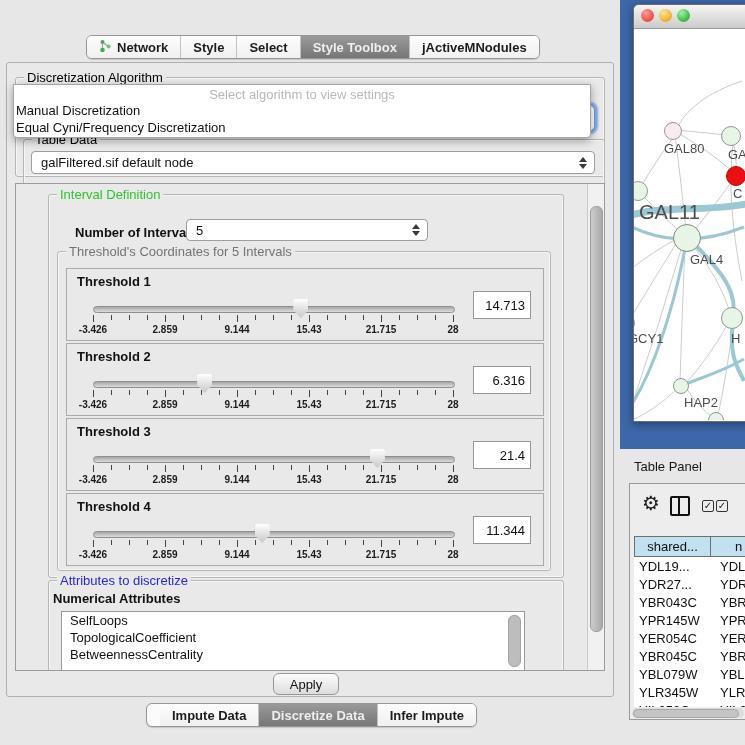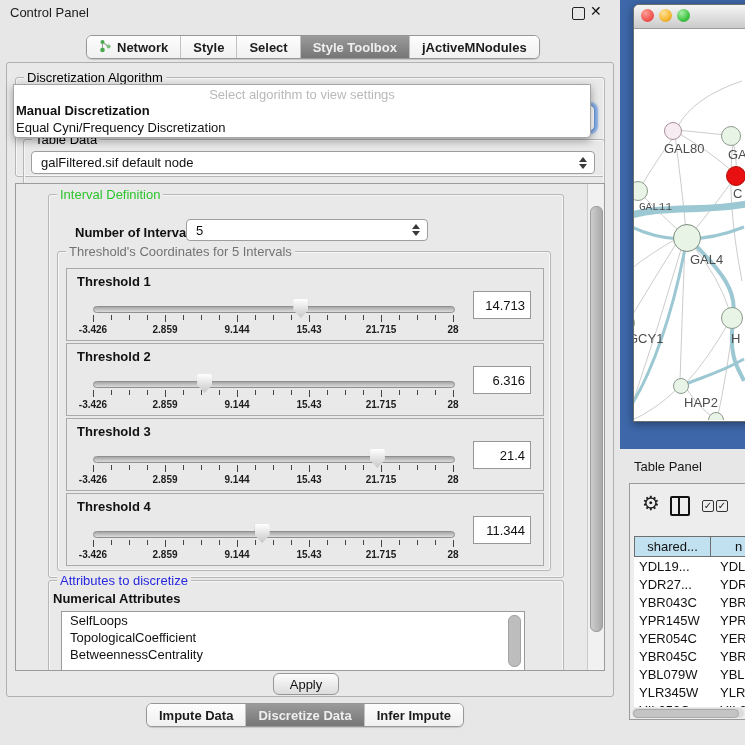--- a/index.html
+++ b/index.html
@@ -12,34 +12,34 @@
   #cp-title{left:10px;top:5px;font-size:13px;color:#1b1b1b;}
   #float-icon{left:572px;top:7px;width:11px;height:11px;border:1.5px solid #222;border-radius:2px;}
   #close-icon{left:590px;top:3px;font-size:14px;font-weight:bold;color:#111;}
   .seg-bar{display:inline-flex;height:22px;border:1px solid #979797;border-radius:6px;
            background:#fbfbfb;overflow:hidden;box-shadow:0 1px 1px rgba(0,0,0,.15);}
   .seg{display:flex;align-items:center;gap:5px;padding:0 12px;font-size:13px;font-weight:600;
        color:#1c1c1c;border-right:1px solid #c2c2c2;background:linear-gradient(#fdfdfd,#f0f0f0);white-space:nowrap;}
   .seg:last-child{border-right:none;}
   .seg.active{background:linear-gradient(#9a9a9a,#767676);color:#efefef;}
   #top-tabs{left:86px;top:35px;}
-  #bottom-tabs{left:146px;top:703px;}
+  #bottom-tabs{left:146px;top:703px;padding-left:13px;}
   #cp-body{left:6px;top:62px;width:606px;height:633px;border:1px solid #b0b0b0;border-radius:3px;background:#e9e9e9;}
   .groupbox{position:absolute;border:1px solid #b6b6b6;border-radius:3px;box-shadow:inset 0 0 0 1px #f6f6f6;}
   .gb-title{position:absolute;top:-8px;left:8px;background:#e9e9e9;padding:0 3px;font-size:13px;white-space:nowrap;}
   
   #algo-group{left:8px;top:14px;width:588px;height:98px;}
   #algo-combo{left:16px;top:42px;width:570px;height:24px;background:#fff;border:1px solid #6a95d8;
               border-radius:5px;box-shadow:0 0 2px 3px rgba(96,150,226,.75);}
   
   #algo-popup{left:6px;top:21px;width:576px;height:52px;background:#fff;border:1px solid #a5a5a5;
               border-radius:0 0 4px 4px;box-shadow:0 3px 8px rgba(0,0,0,.35);z-index:6;}
   #popup-placeholder{width:100%;text-align:center;font-size:13px;color:#b9b9b9;padding-top:2px;height:15px;}
   .popup-item{font-size:13px;color:#111;height:17px;line-height:17px;padding-left:2px;white-space:nowrap;}
-  .popup-item.bold{font-weight:bold;}
+  .popup-item.bold{font-weight:normal;}
   
   #tabledata-group{left:16px;top:76px;width:580px;height:44px;}
   .combo{position:absolute;background:#fff;border:1px solid #9e9e9e;border-radius:4px;
          font-size:13px;color:#111;display:flex;align-items:center;padding-left:9px;box-sizing:border-box;}
   .combo .arrows{position:absolute;right:7px;top:50%;transform:translateY(-50%);width:9px;height:12px;}
   .combo .arrows::before{content:"";position:absolute;left:1px;top:0;border:4px solid transparent;border-bottom:5px solid #3a3a3a;border-top:none;}
   .combo .arrows::after{content:"";position:absolute;left:1px;bottom:0;border:4px solid transparent;border-top:5px solid #3a3a3a;border-bottom:none;}
   #tabledata-combo{left:24px;top:88px;width:564px;height:23px;}
   
   #scrollpane{left:8px;top:120px;width:588px;height:486px;border:1px solid #9b9b9b;background:#e9e9e9;overflow:hidden;}
@@ -109,25 +109,20 @@
   .tp-row{display:flex;height:18px;align-items:center;}
   .tp-c1{width:76px;padding-left:5px;font-size:13px;color:#111;box-sizing:border-box;white-space:nowrap;overflow:hidden;}
   .tp-c2{padding-left:10px;font-size:13px;color:#111;white-space:nowrap;}
   #tp-hscroll{left:2px;top:224px;width:112px;height:10px;background:#dcdcdc;border-radius:5px;}
   #tp-hthumb{position:absolute;left:1px;top:0.5px;width:106px;height:9px;background:#c4c4c4;border:1px solid #a8a8a8;border-radius:5px;box-sizing:border-box;}
 </style>
 </head>
 <body>
 
 <div id="control-panel" class="abs">
-  <div id="cp-titlebar" class="abs">
-    <span id="cp-title" class="abs">Control Panel</span>
-    <span id="float-icon" class="abs"></span>
-    <span id="close-icon" class="abs">✕</span>
-  </div>
   <div id="top-tabs" class="abs seg-bar">
       <div class="seg">
         <span><svg width="13" height="14" viewBox="0 0 13 14">
             <path d="M3.5 4.5 L3.5 9.5 M4.8 4 L9 7.2" stroke="#9aa89a" stroke-width="1.2" fill="none"></path>
             <circle cx="3.5" cy="3" r="2" fill="#49a84d"></circle>
             <circle cx="3.5" cy="11" r="2.3" fill="#49a84d"></circle>
             <circle cx="9.6" cy="7.6" r="2" fill="#7cc07e"></circle>
           </svg></span>
         <span>Network</span>
       </div>
@@ -407,21 +402,21 @@
           <div class="net-node" style="left: 92px; top: 137px; height: 20px; width: 20px; background: rgb(232, 16, 16); border: 1px solid rgb(179, 12, 12);"></div>
           <div class="net-node" style="left: -6px; top: 152px; height: 20px; width: 20px; background: rgb(231, 244, 230); border: 1px solid rgb(141, 155, 141);"></div>
           <div class="net-node" style="left: 39px; top: 195px; height: 28px; width: 28px; background: rgb(231, 244, 230); border: 1px solid rgb(125, 141, 125);"></div>
           <div class="net-node" style="left: -17px; top: 285px; height: 18px; width: 18px; background: rgb(231, 244, 230); border: 1px solid rgb(141, 155, 141);"></div>
           <div class="net-node" style="left: 87px; top: 278px; height: 22px; width: 22px; background: rgb(231, 244, 230); border: 1px solid rgb(141, 155, 141);"></div>
           <div class="net-node" style="left: 39px; top: 349px; height: 16px; width: 16px; background: rgb(231, 244, 230); border: 1px solid rgb(141, 155, 141);"></div>
           <div class="net-node" style="left: 74px; top: 383px; height: 16px; width: 16px; background: rgb(231, 244, 230); border: 1px solid rgb(141, 155, 141);"></div>
           <div class="net-label" style="left: 30px; top: 112px;">GAL80</div>
           <div class="net-label" style="left: 94px; top: 118px;">GA</div>
           <div class="net-label" style="left: 99px; top: 157px;">C</div>
-          <div class="net-label" style="left: 5px; top: 172px; font-size: 11px; font-family: Liberation Mono, monospace;">GAL11</div>
+          <div class="net-label" style="left: 5px; top: 172px; font-size: 20px;">GAL11</div>
           <div class="net-label" style="left: 56px; top: 223px;">GAL4</div>
           <div class="net-label" style="left: -6px; top: 302px;">GCY1</div>
           <div class="net-label" style="left: 97px; top: 302px;">H</div>
           <div class="net-label" style="left: 50px; top: 366px;">HAP2</div>
         </div>
     </div>
   </div>
 </div>
 
 <div id="table-panel" class="abs">

